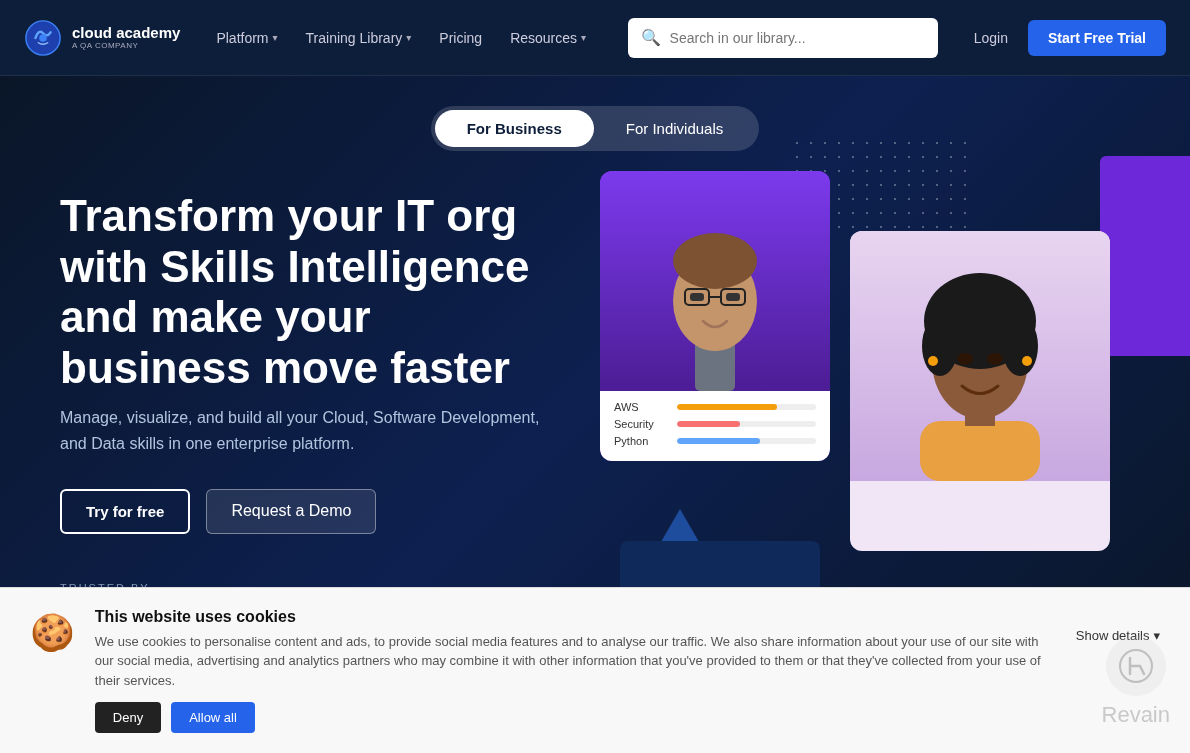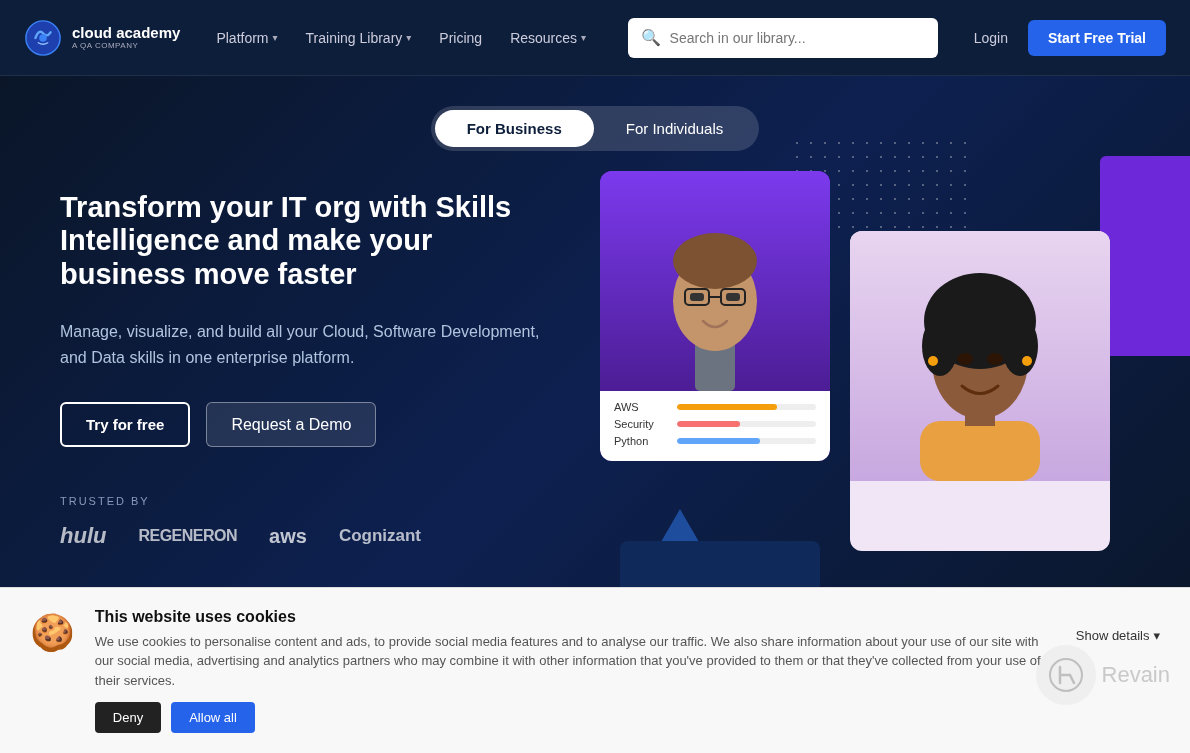--- a/index.html
+++ b/index.html
@@ -167,25 +167,25 @@
       padding: 10px 0 30px;
       position: relative;
       z-index: 2;
       gap: 40px;
     }
     .hero-left {
       flex: 0 0 500px;
       padding-top: 10px;
     }
     .hero-title {
-      font-size: 29px;
+      font-size: 44px;
       font-weight: 800;
       line-height: 1.15;
       color: white;
-      margin-bottom: 28px;
+      margin-bottom: 12px;
     }
     .hero-subtitle {
       font-size: 16px;
       line-height: 1.6;
       color: #b0c4de;
       margin-bottom: 32px;
     }
     .hero-buttons {
       display: flex;
       gap: 16px;
@@ -404,27 +404,28 @@
       font-size: 13px;
       color: #333;
       cursor: pointer;
       white-space: nowrap;
       margin-top: 20px;
     }
 
     
     .revain-watermark {
       position: fixed;
-      bottom: 48px;
+      bottom: 25px;
       right: 20px;
       display: flex;
       align-items: center;
       gap: 6px;
       opacity: 0.6;
       z-index: 200;
+      flex-direction: column;
     }
     .revain-logo-circle {
       width: 60px;
       height: 60px;
       border-radius: 50%;
       background: rgba(200,200,200,0.3);
       display: flex;
       align-items: center;
       justify-content: center;
       font-size: 28px;

